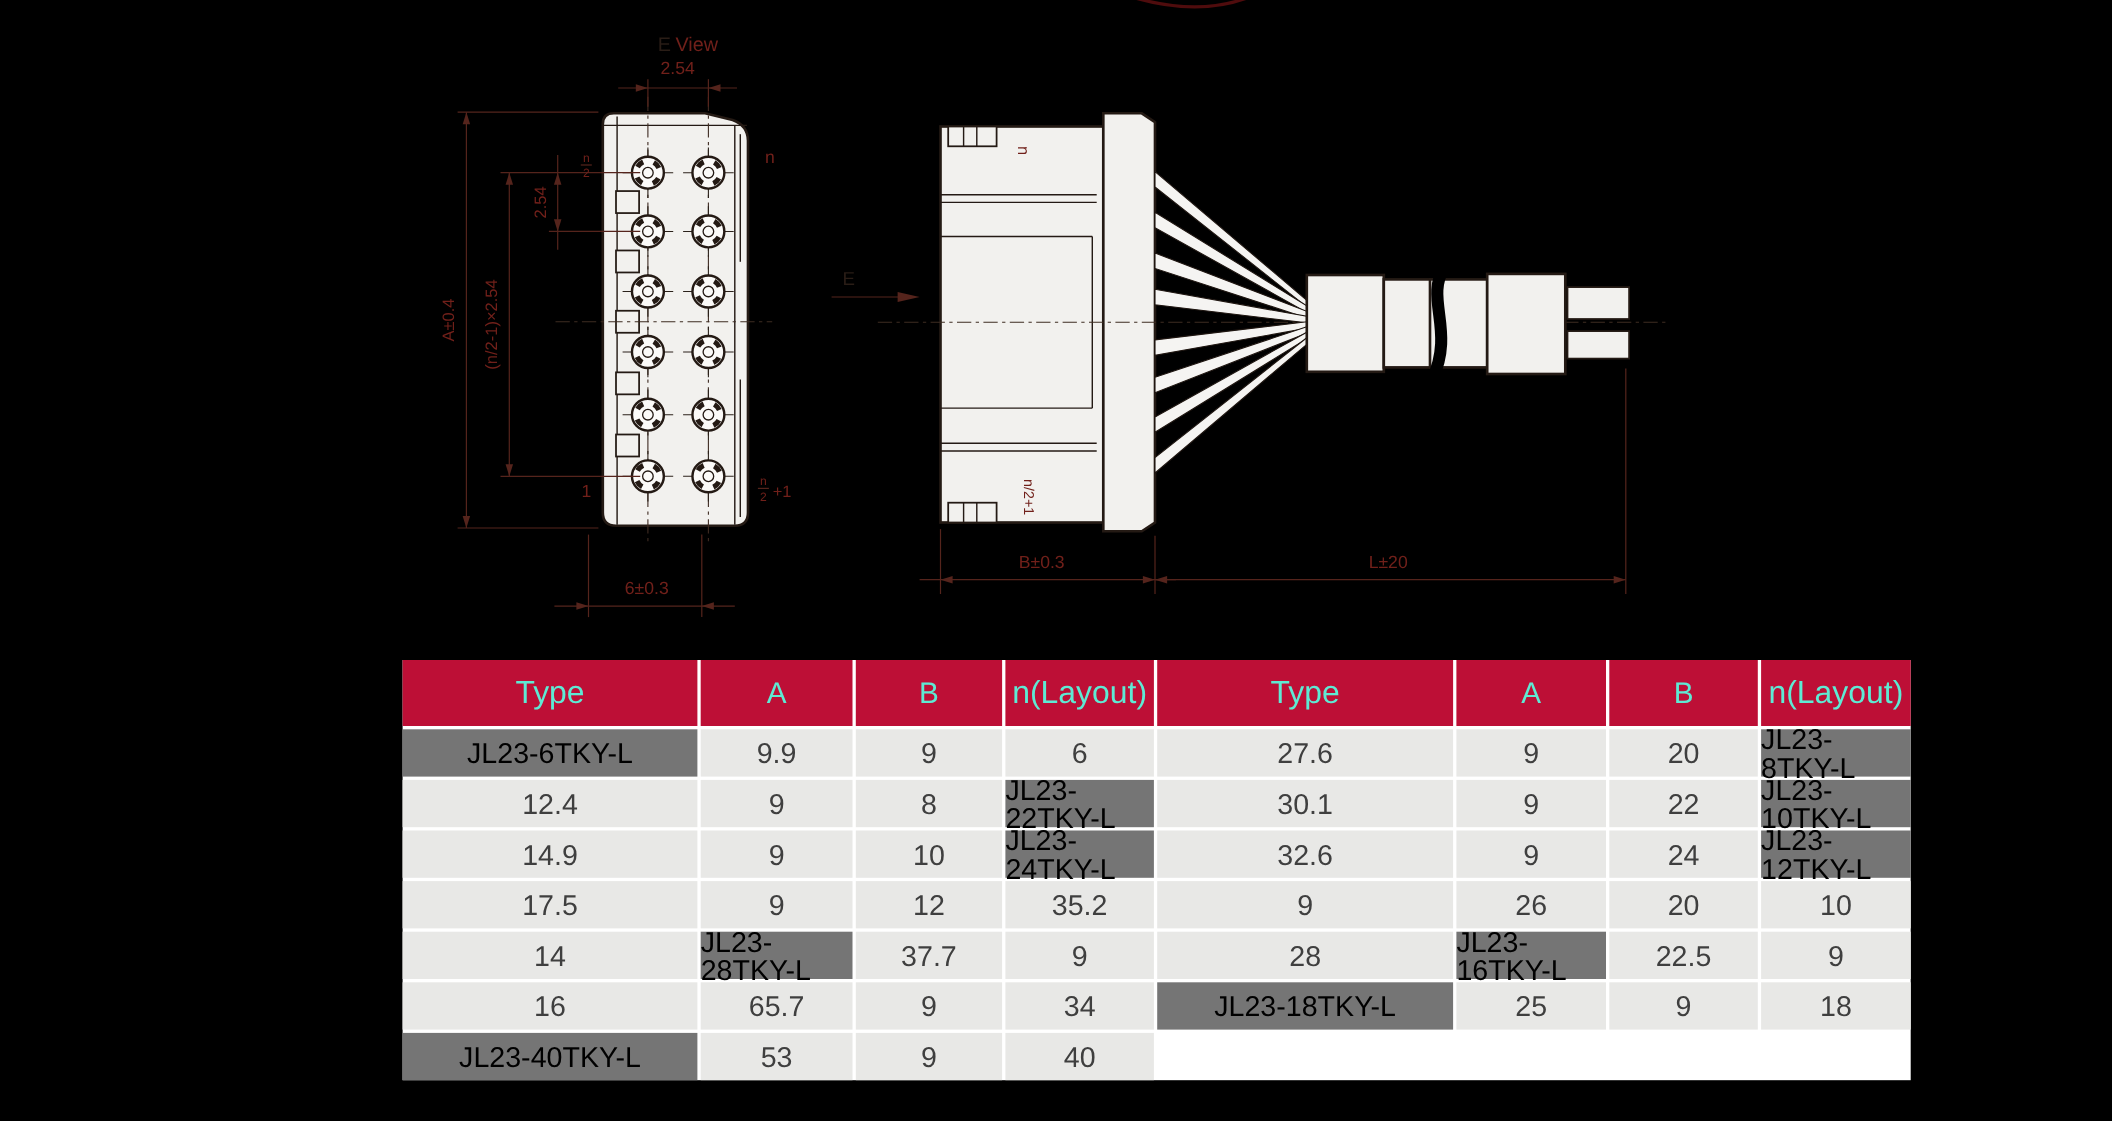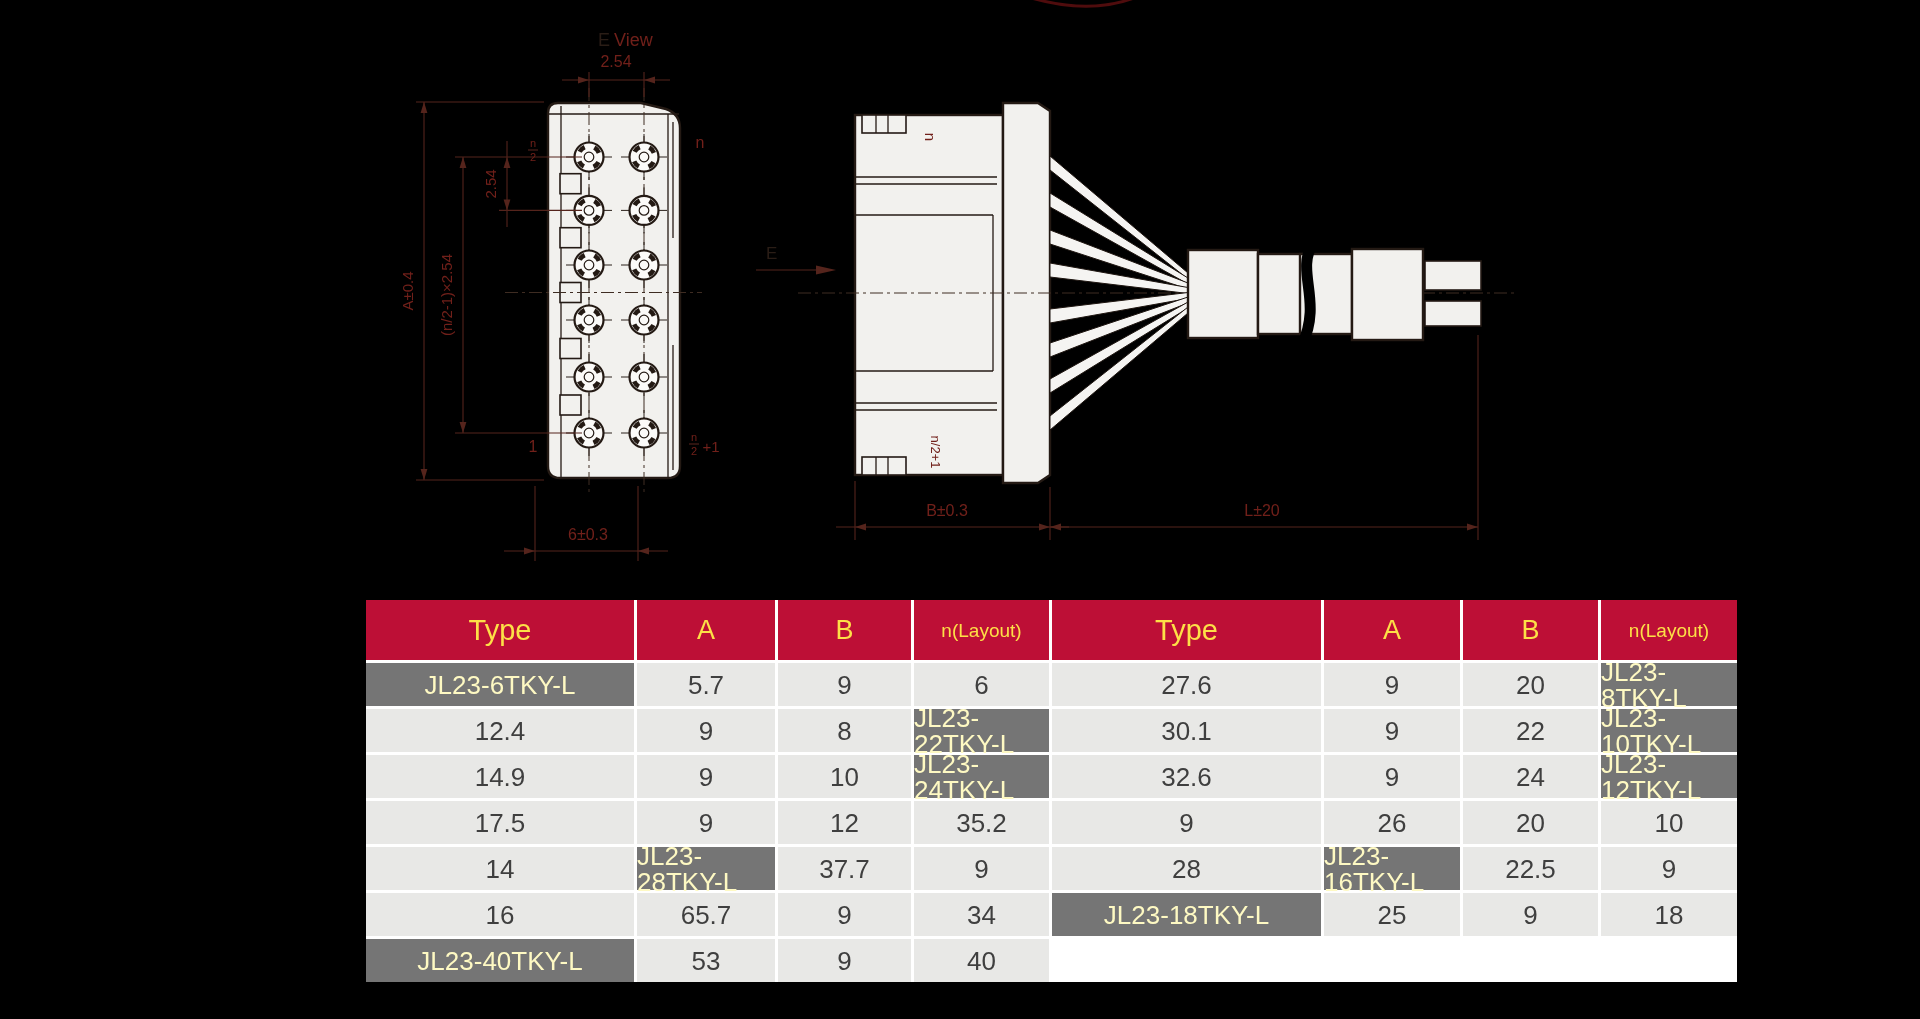--- a/index.html
+++ b/index.html
@@ -21,25 +21,25 @@
   .etext{fill:#2a1d16;font-family:"Liberation Sans",sans-serif;}
   .wire{fill:#f5f4f2;stroke:#1e1510;stroke-width:1;}
   .break{fill:none;stroke:#000;stroke-width:11;}
   .logo-arc{fill:none;stroke:#4f0c0d;stroke-width:3;}
   
   .spec-table{position:absolute;left:366px;top:600px;display:grid;
     grid-template-columns:268px 138px 133px 135px 269px 136px 135px 136px;
     grid-template-rows:60px repeat(7,43px);
     gap:3px;background:#fff;}
   .spec-table > div{display:flex;align-items:center;justify-content:center;line-height:1;}
-  .th{background:#bd0f36;color:#fde047;text-align:right;}
+  .th{background:#bd0f36;color:#5eead4;text-align:right;}
   .th-type{font-size:29px;}
   .th-ab{font-size:27px;}
-  .th-n{font-size:19px;}
-  .td.type{background:#757575;color:#fef9c3;font-size:26px;}
+  .th-n{font-size:29px;}
+  .td.type{background:#757575;color:#000000;font-size:26px;}
   .td.val{background:#e8e8e6;color:#3f3f3f;font-size:26px;}
 </style>
 </head>
 <body>
 
 <div id="stage">
 
   <svg id="drawing" width="1920" height="600" viewBox="0 0 1920 600">
     <defs>
       <g id="pin">
@@ -227,21 +227,21 @@
     <div class="th th-type">Type</div>
     <div class="th th-ab">A</div>
     <div class="th th-ab">B</div>
     <div class="th th-n">n(Layout)</div>
     <div class="th th-type">Type</div>
     <div class="th th-ab">A</div>
     <div class="th th-ab">B</div>
     <div class="th th-n">n(Layout)</div>
 
   <div class="td type">JL23-6TKY-L</div>
-      <div class="td val">5.7</div>
+      <div class="td val">9.9</div>
       <div class="td val">9</div>
       <div class="td val">6</div>
       <div class="td val">27.6</div>
       <div class="td val">9</div>
       <div class="td val">20</div>
       <div class="td type">JL23-8TKY-L</div>
       <div class="td val">12.4</div>
       <div class="td val">9</div>
       <div class="td val">8</div>
       <div class="td type">JL23-22TKY-L</div>

